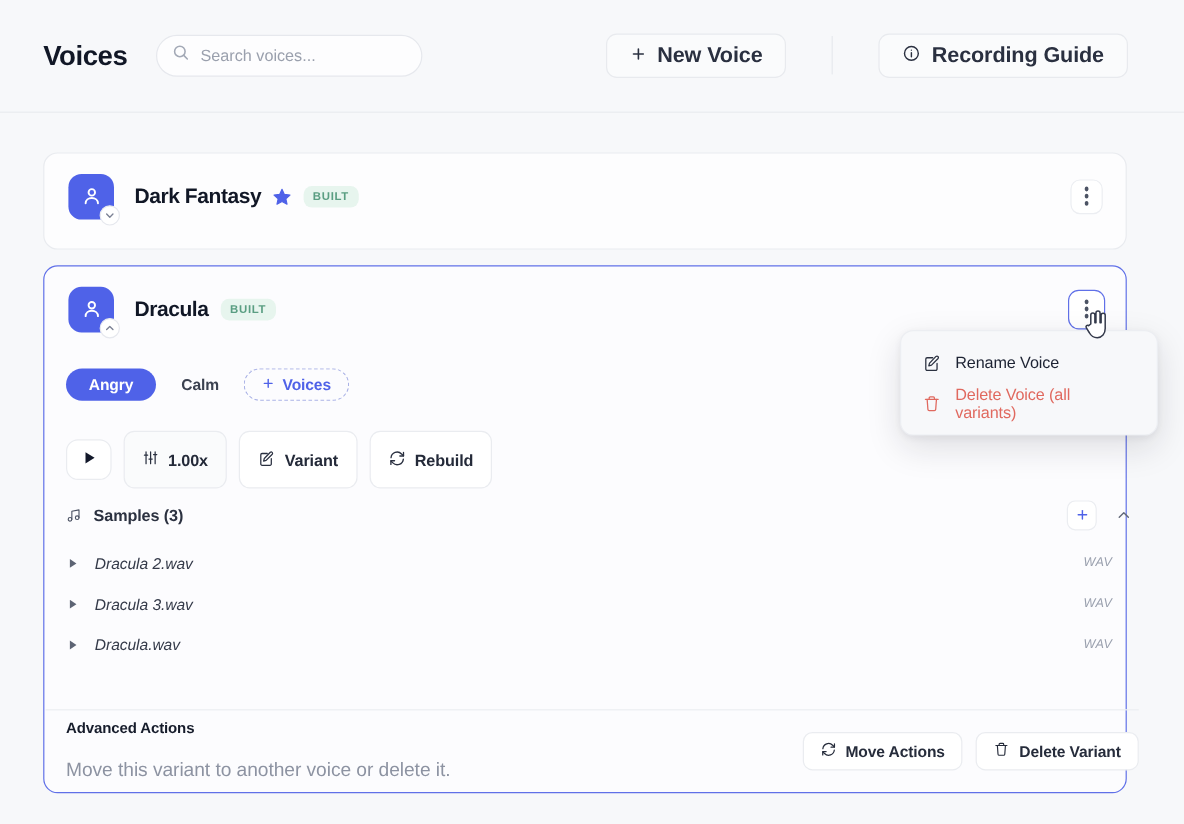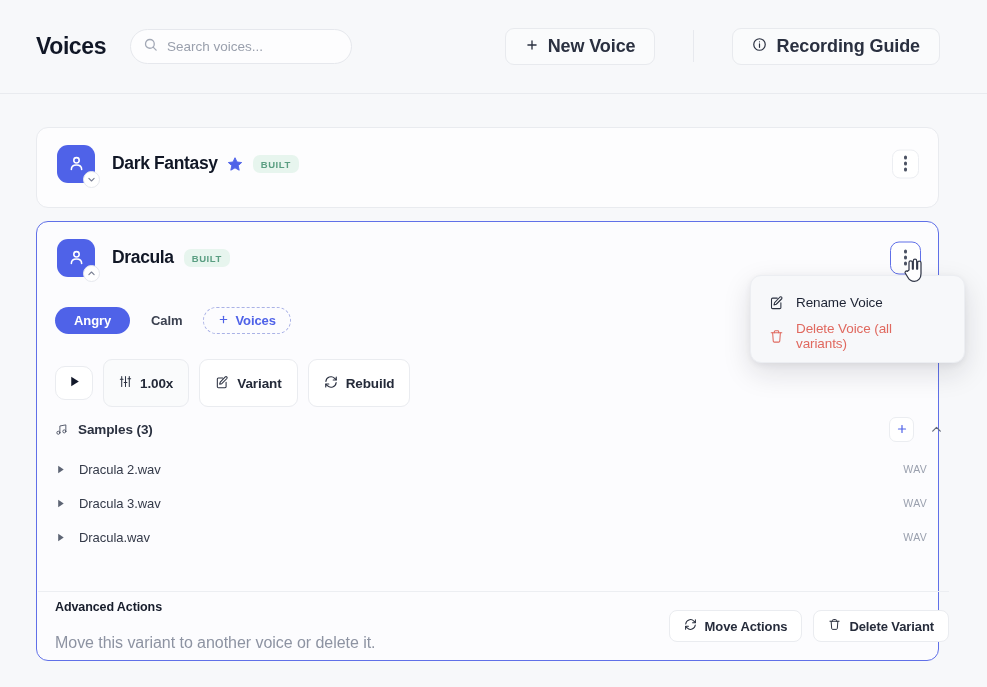--- a/index.html
+++ b/index.html
@@ -249,21 +249,21 @@
     width: 25px; height: 25px;
     margin-left: 10px;
     display: flex; align-items: center; justify-content: center;
     cursor: pointer;
   }
 
   .sample-row {
     position: absolute;
     left: 55px; right: 38px;
     height: 26px;
-    display: flex; align-items: center;
+    display: flex; align-items: center; font-style: italic;
   }
   .sample-play { width: 24px; display: flex; align-items: center; cursor: pointer; }
   .sample-name {
     font-size: 13px;
     color: #343a49;
     letter-spacing: -0.05px;
   }
   .sample-spacer { flex: 1 1 auto; }
   .sample-fmt {
     font-size: 10.5px;

